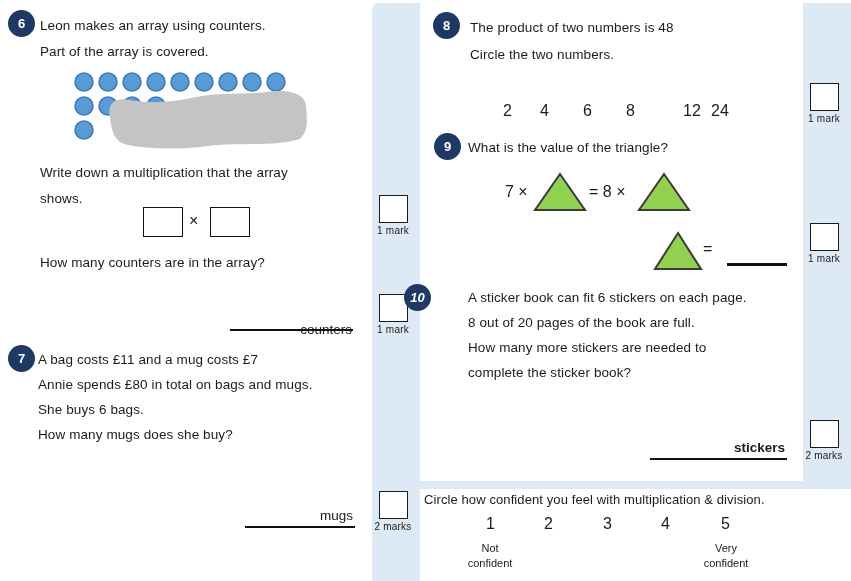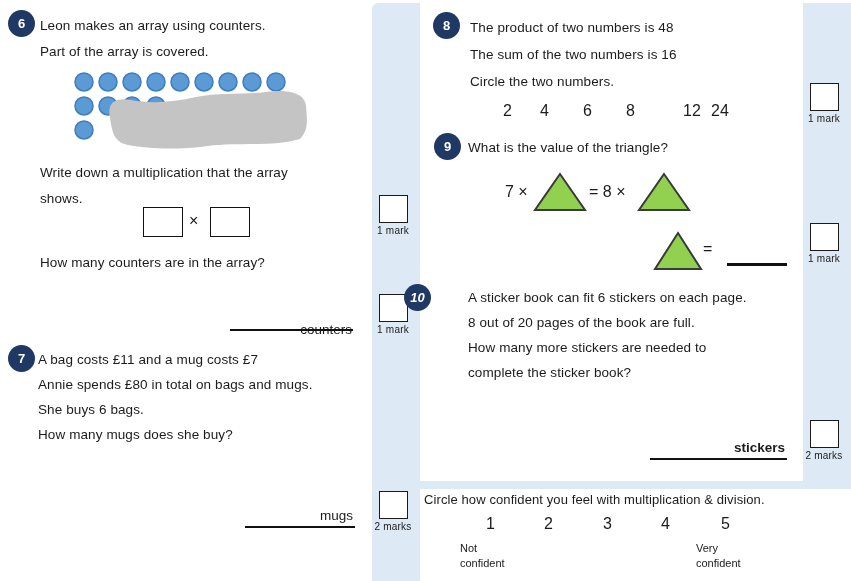--- a/index.html
+++ b/index.html
@@ -26,21 +26,21 @@
   .markbox .lbl{font-size:10px;margin-top:2px;letter-spacing:.2px;}
 
   .ans-line{position:absolute;border-bottom:2.6px solid #111;}
   .ans-label{position:absolute;font-size:13.5px;text-align:right;white-space:nowrap;}
 
   .fillbox{position:absolute;width:38px;height:28px;border:1.6px solid #111;background:#fff;}
   .sym{position:absolute;font-size:16px;white-space:nowrap;}
 
   .choices span{position:absolute;font-size:16px;}
   .scale span{position:absolute;font-size:16px;}
-  .conf-side{position:absolute;width:60px;font-size:11px;line-height:15px;}
+  .conf-side{position:absolute;width:60px;text-align:center;font-size:11px;line-height:15px;}
   .conf-title{position:absolute;font-size:13px;white-space:nowrap;letter-spacing:.1px;}
   svg{display:block;}
 </style>
 </head>
 <body>
 
 <div class="page">
 
   <div class="blue-bg"></div>
   <div class="panel-white panel-a"></div>
@@ -107,21 +107,20 @@
     <div class="lbl">1 mark</div>
   </div>
   <div class="markbox" style="left:364px;top:491px;">
     <div class="bx"></div>
     <div class="lbl">2 marks</div>
   </div>
 
   <div class="badge" style="left:433px;top:12px;">8</div>
   <div class="txt" style="left:470px;top:14px;line-height:27px;">
     <span class="ln">The product of two numbers is 48</span>
-    <span class="ln">The sum of the two numbers is 16</span>
     <span class="ln">Circle the two numbers.</span>
   </div>
   <div class="choices">
     <span style="left:503px;top:102px;">2</span>
     <span style="left:540px;top:102px;">4</span>
     <span style="left:583px;top:102px;">6</span>
     <span style="left:626px;top:102px;">8</span>
     <span style="left:663px;top:102px;margin-left:20px;">12</span>
     <span style="left:711px;top:102px;">24</span>
   </div>

